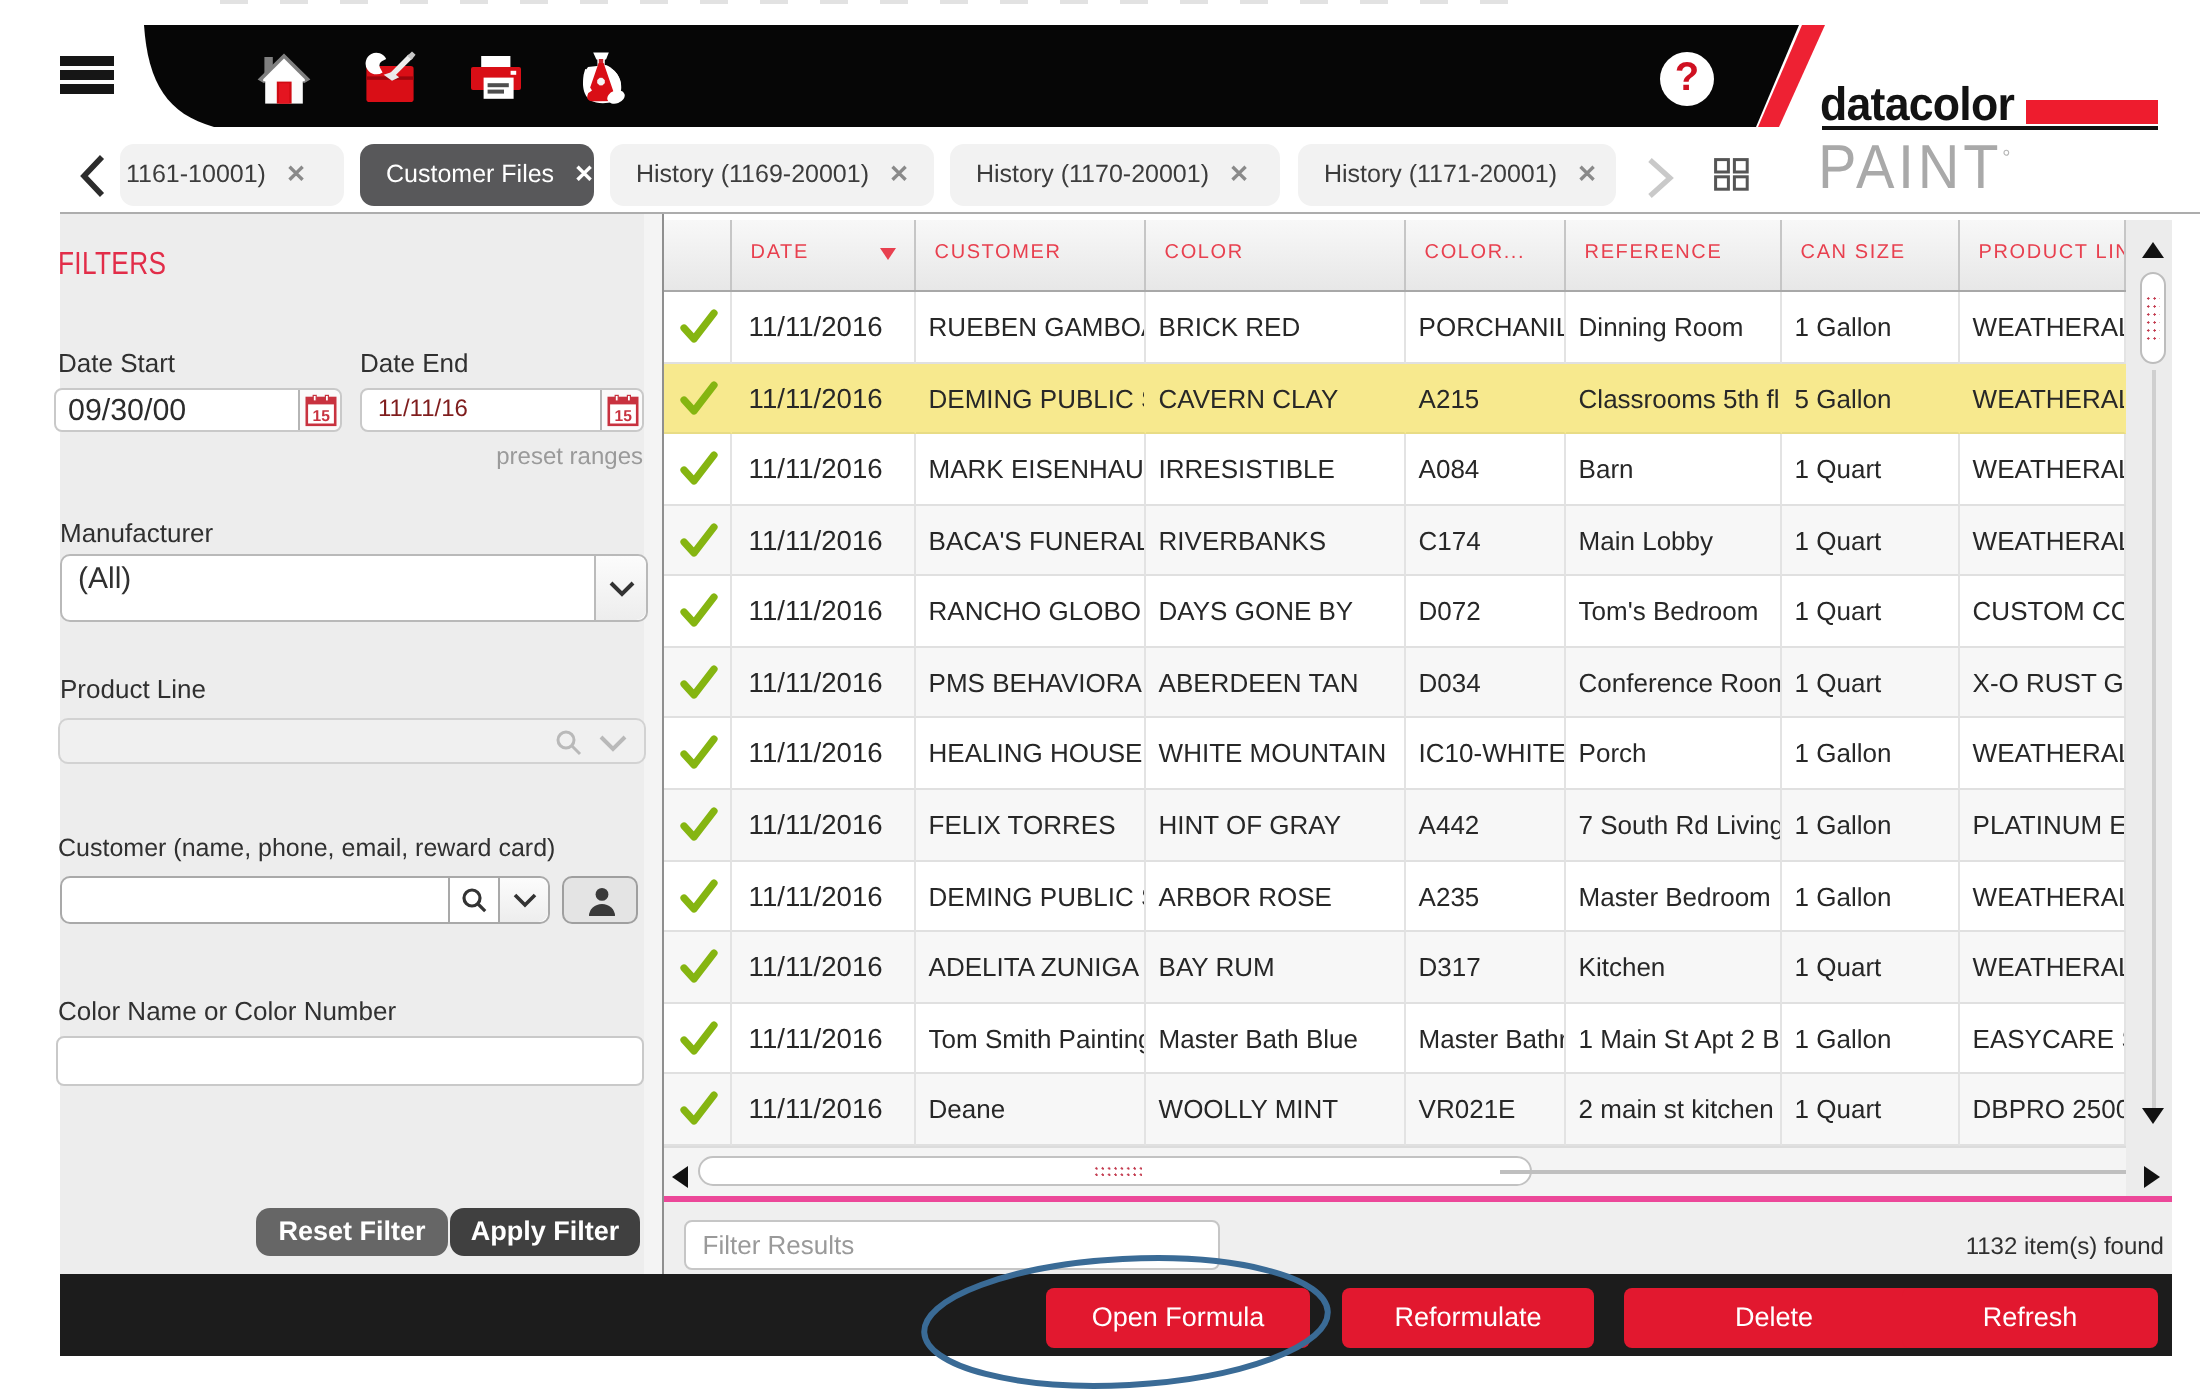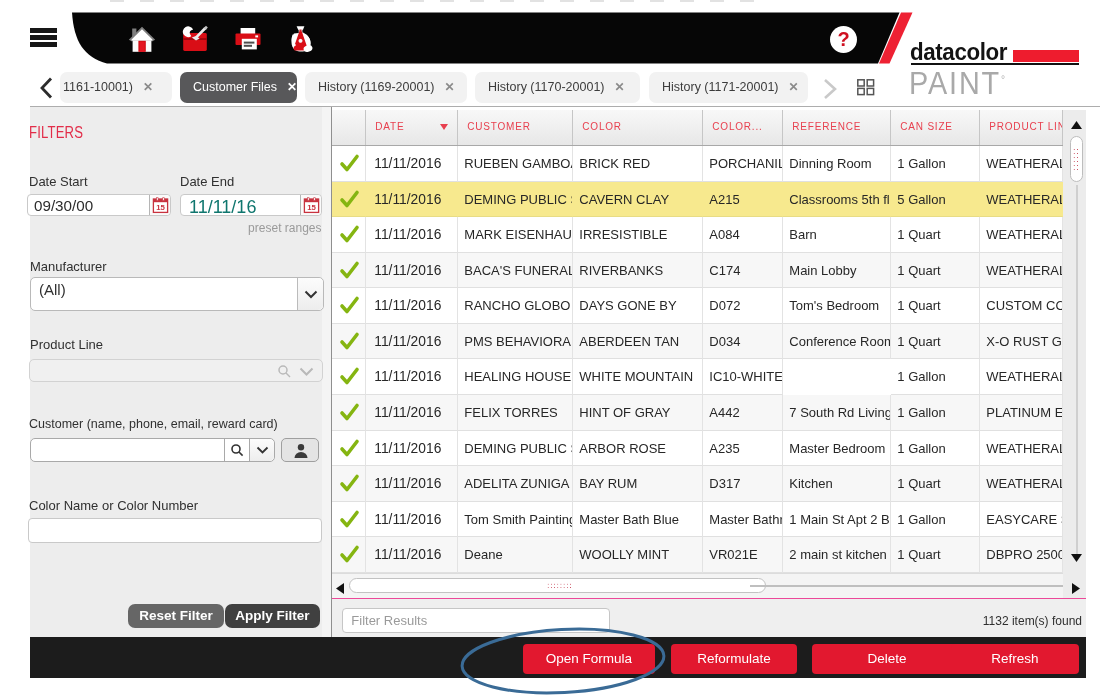--- a/index.html
+++ b/index.html
@@ -56,21 +56,21 @@
   border-right:1px solid #e3e3e3; border-bottom:1px solid #e0e0e0; padding-left:6px;
   overflow:hidden; white-space:nowrap; }
 .row.alt { background:#f7f7f7; }
 .row.sel { background:#f7e98e; }
 .row.sel .c { border-right-color:transparent; border-bottom-color:#e8dc85; }
 .ck { position:absolute; left:7px; top:7px; }
 
 
 #vscroll { position:absolute; left:731px; top:3px; width:22.7px; height:492px; background:#ececec; }
 #hscroll { position:absolute; left:0; top:466px; width:731px; height:25px; background:#f4f4f4; border-top:1px solid #dcdcdc; }
-#filterstrip { position:absolute; left:0; top:491px; width:753.7px; height:39px; background:#efefef; border-top:1px solid #ec4899; }
+#filterstrip { position:absolute; left:0; top:491px; width:753.7px; height:39px; background:#efefef; border-top:3px solid #ec4899; }
 #filterinp { position:absolute; left:10px; top:9px; width:268px; height:25px; background:#fff;
   border:1px solid #c6c6c6; border-radius:4px; color:#9a9a9a; font-size:13px; line-height:23px; padding-left:8px; }
 #found { position:absolute; right:4px; top:15px; font-size:12px; color:#2f2f2f; }
 
 
 #blackbar { position:absolute; left:30px; top:637px; width:1055.7px; height:41px; background:#1c1c1c; }
 .rbtn { position:absolute; top:7px; height:30px; background:#e2182f; border-radius:4px; color:#fff;
   font-size:13.5px; text-align:center; line-height:30px; }
 #ellipse { position:absolute; left:440px; top:620px; pointer-events:none; }
 </style>
@@ -183,21 +183,21 @@
     <div class="inp" style="left:150px;top:87px;width:142px;height:22px;">
       <div class="abs" style="right:0;top:0;width:21px;height:20px;border-left:1px solid #b5b5b5;background:#fafafa;border-radius:0 4px 4px 0;">
         <svg class="abs" style="left:2px;top:1.5px;" width="17" height="17" viewBox="0 0 17 17">
           <rect x="1.4" y="2.0" width="14.2" height="13.4" fill="#fff" stroke="#c8323f" stroke-width="1.3"></rect>
           <rect x="1.4" y="2.0" width="14.2" height="3.2" fill="#c8323f"></rect>
           <rect x="4.6" y="0.7" width="1.5" height="2.8" fill="#fff" stroke="#c8323f" stroke-width="0.6"></rect>
           <rect x="10.7" y="0.7" width="1.5" height="2.8" fill="#fff" stroke="#c8323f" stroke-width="0.6"></rect>
           <text x="8.6" y="13.4" font-size="7.8" font-weight="700" fill="#c8323f" text-anchor="middle">15</text>
         </svg>
       </div>
-      <span style="position:absolute;left:8px;top:2px;font-size:18px;color:#0f766e;">11/11/16</span>
+      <span style="position:absolute;left:8px;top:2px;font-size:12px;color:#7f1d1d;">11/11/16</span>
     </div>
     <div id="presetr">preset ranges</div>
     <div class="lbl" style="left:0px;top:152px;">Manufacturer</div>
     <div class="inp" style="left:0px;top:170px;width:294px;height:34px;border-radius:5px;border-color:#b9b9b9;">
       <span style="position:absolute;left:8px;top:3px;font-size:15px;">(All)</span>
       <div class="chevbtn" style="width:26px;border-radius:0 5px 5px 0;">
         <svg width="14" height="9" viewBox="0 0 14 9">
             <polyline points="1.5,1.5 7,7 12.5,1.5" fill="none" stroke="#333" stroke-width="2"></polyline>
           </svg>
       </div>
@@ -338,20 +338,21 @@
         <div class="row" style="top: 252.48px;">
           <div class="c" style="left: 0px; width: 34px;">
             <svg class="ck" width="21" height="21" viewBox="0 0 21 21">
               <path d="M3,11 L8,16.5 L18,3.5" fill="none" stroke="#85b511" stroke-width="3.6" stroke-linecap="round" stroke-linejoin="round"></path>
             </svg>
           </div>
           <div class="c" style="left: 34px; width: 92px; padding-left: 8px; font-size: 13.8px;">11/11/2016</div>
           <div class="c" style="left: 126px; width: 115px;">HEALING HOUSE</div>
           <div class="c" style="left: 241px; width: 130px;">WHITE MOUNTAIN</div>
           <div class="c" style="left: 371px; width: 80px;">IC10-WHITE</div>
+          <div class="c" style="left: 451px; width: 108px;">Porch</div>
           <div class="c" style="left: 559px; width: 89px;">1 Gallon</div>
           <div class="c" style="left: 648px; width: 83px;">WEATHERALL ULTRA</div>
         </div>
         <div class="row alt" style="top: 288.06px;">
           <div class="c" style="left: 0px; width: 34px;">
             <svg class="ck" width="21" height="21" viewBox="0 0 21 21">
               <path d="M3,11 L8,16.5 L18,3.5" fill="none" stroke="#85b511" stroke-width="3.6" stroke-linecap="round" stroke-linejoin="round"></path>
             </svg>
           </div>
           <div class="c" style="left: 34px; width: 92px; padding-left: 8px; font-size: 13.8px;">11/11/2016</div>

